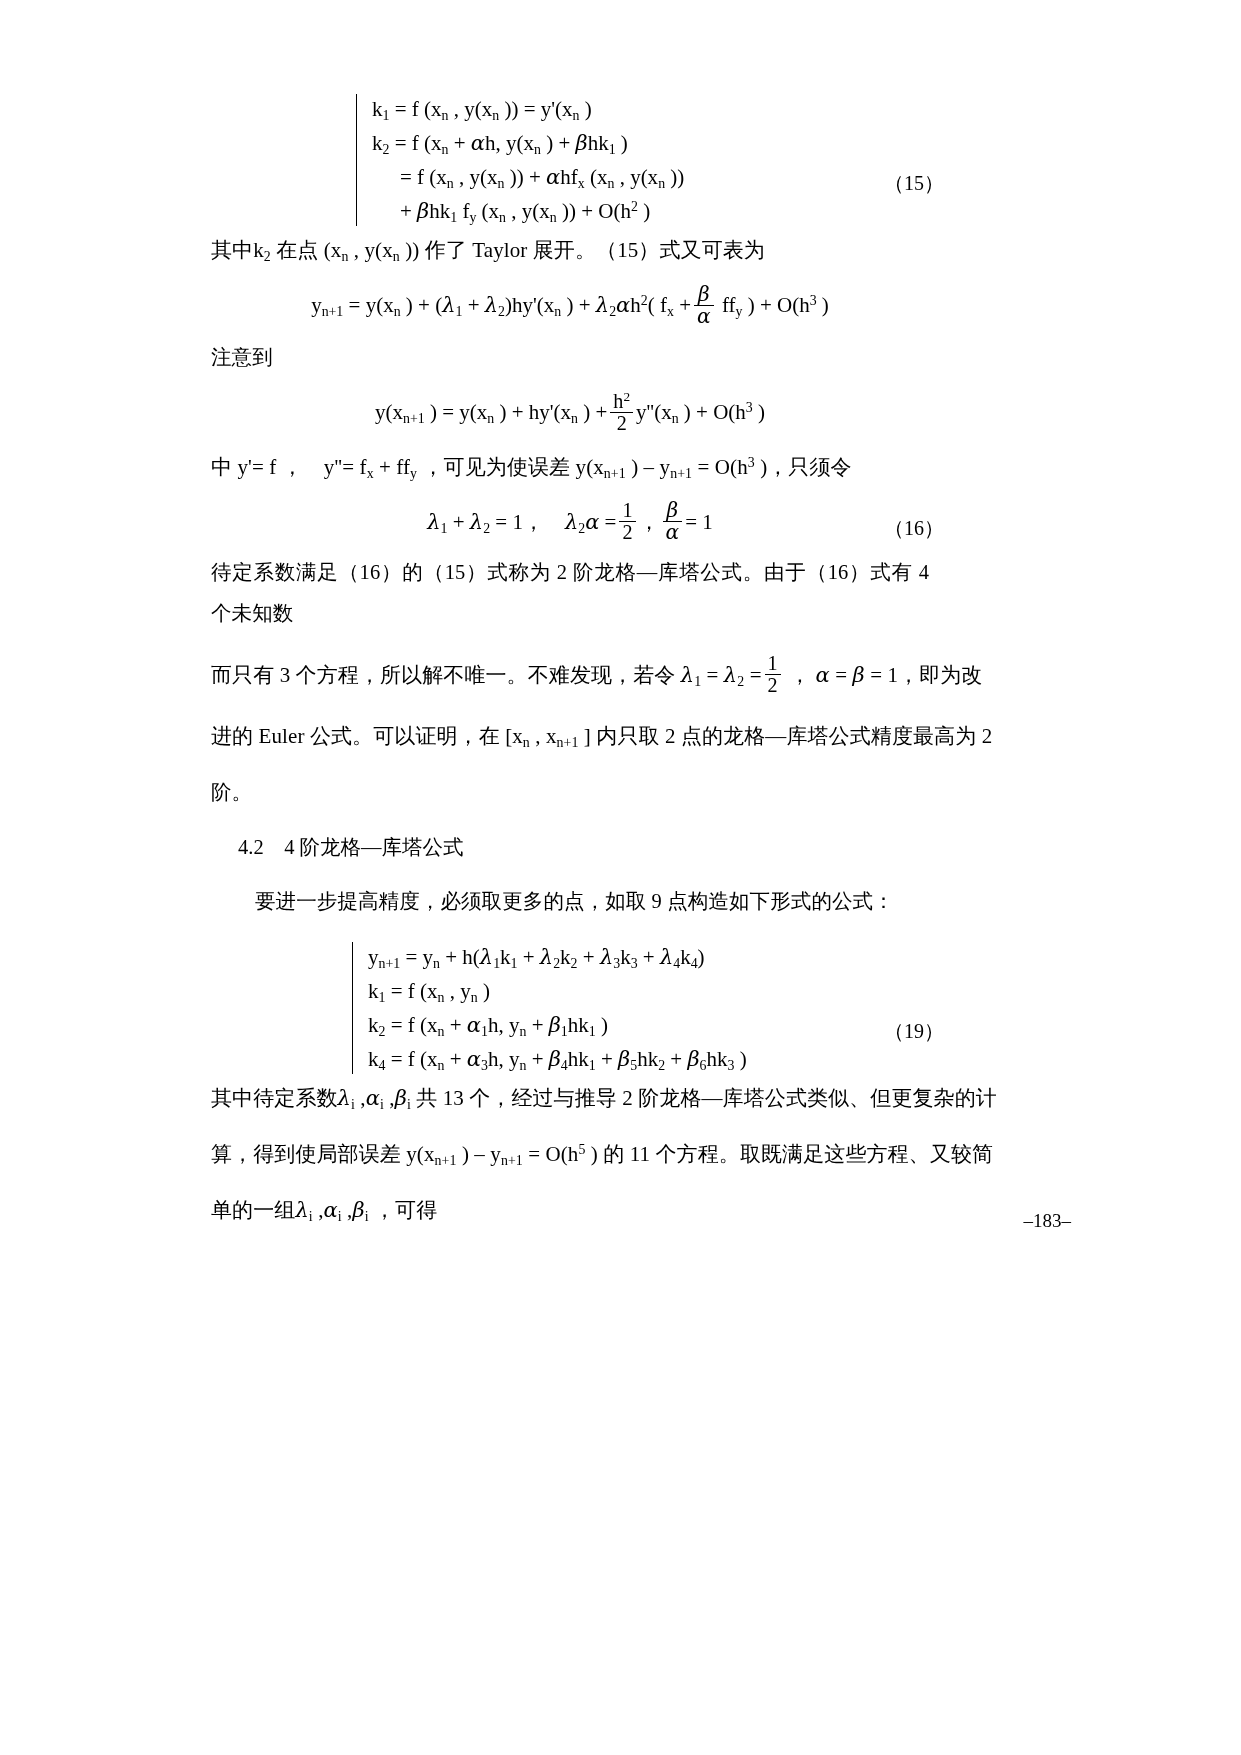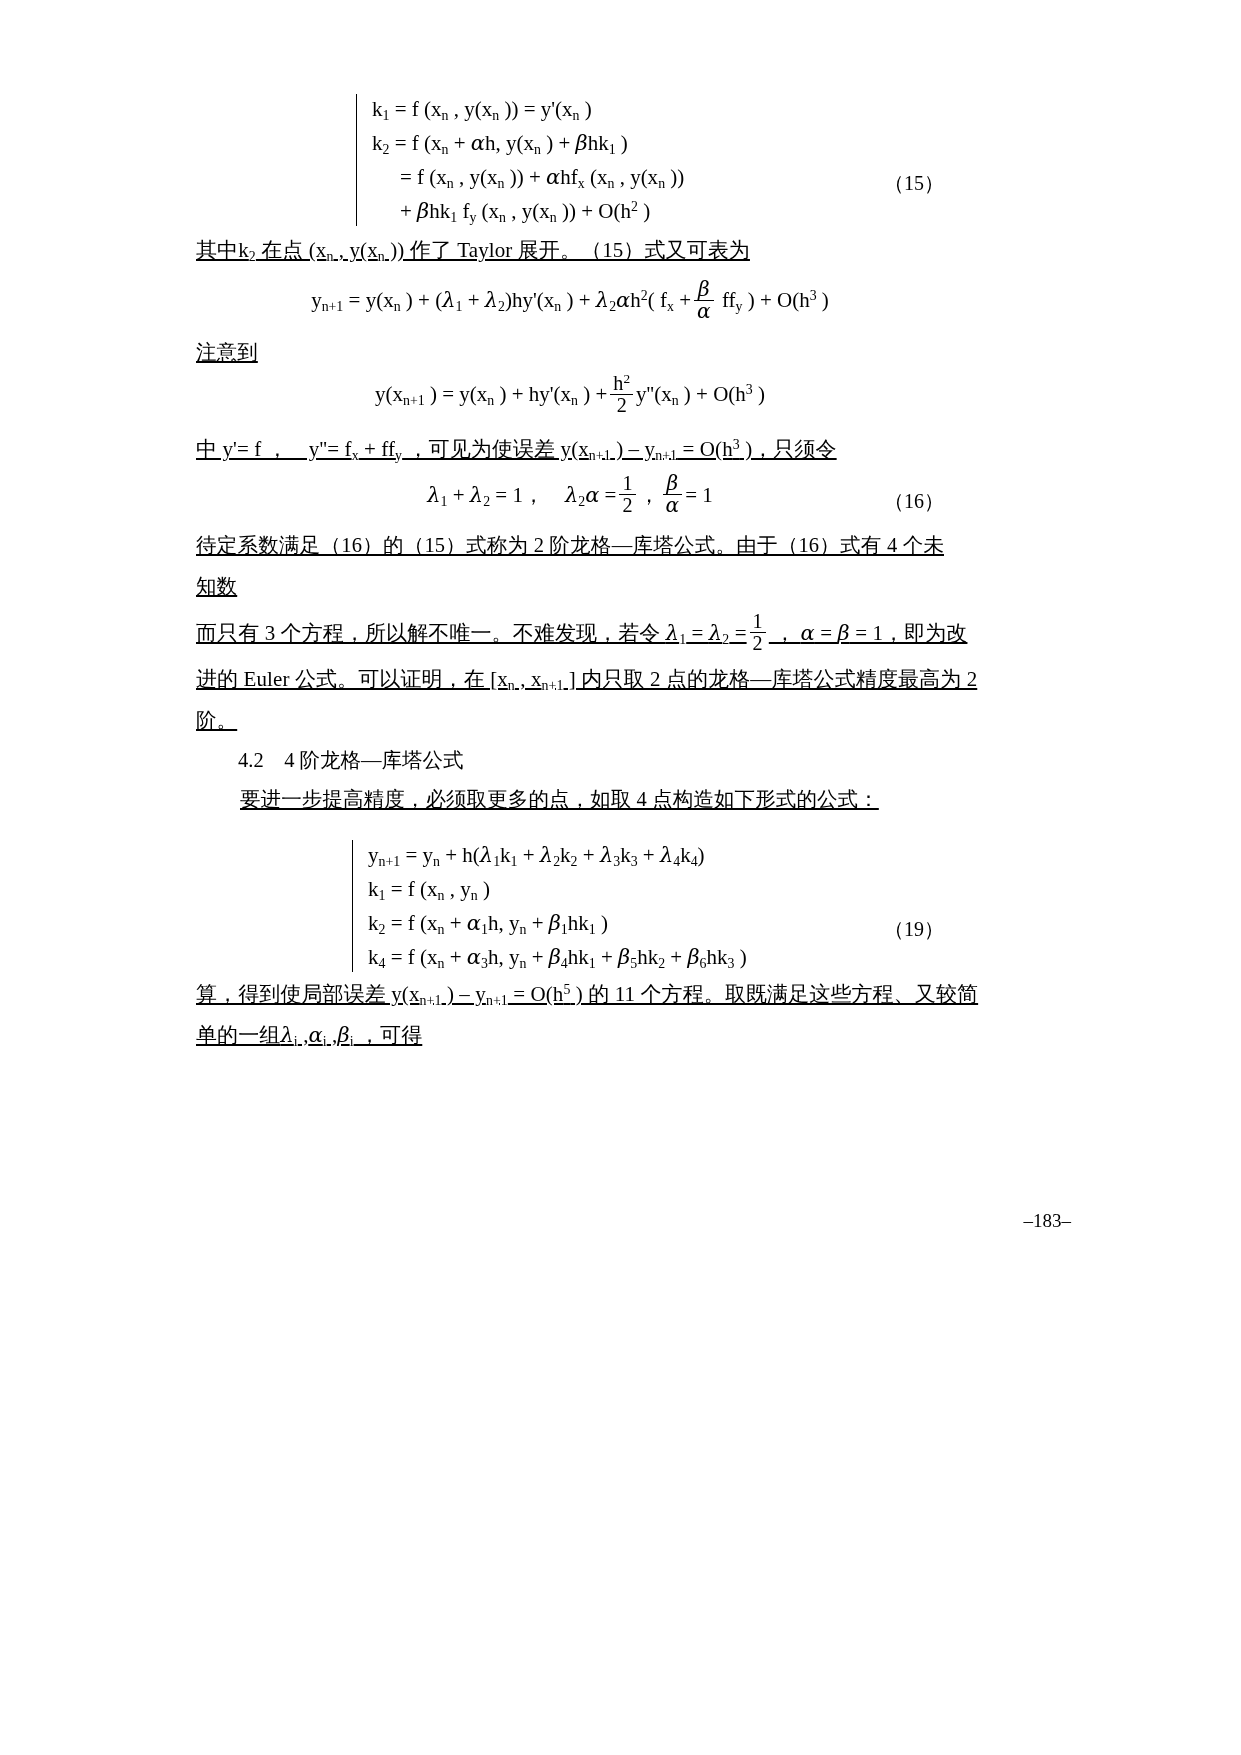--- a/index.html
+++ b/index.html
@@ -27,23 +27,22 @@
     top: 92px;
     width: 748px;
   }
 
   
   .para {
     font-size: 20.5px;
     line-height: 41px;
     text-align: justify;
     text-justify: inter-ideograph;
-    margin: 0;
+    margin: 15px;
     letter-spacing: 0.1px;
-    text-decoration: underline;
   }
   .para.indent { text-indent: 42px; }
 
   
   .math {
     font-family: "Liberation Serif", "DejaVu Serif", serif;
     font-size: 21px;
     white-space: nowrap;
   }
   .gk { font-family: "DejaVu Serif", serif; font-style: italic; }
@@ -193,21 +192,21 @@
     </p>
 
     <p class="para">
       <span class="math">进的 Euler 公式。可以证明，在 [x<sub>n</sub> , x<sub>n+1</sub> ] 内只取 2 点的龙格—库塔公式精度最高为 2</span>
     </p>
 
     <p class="para">阶。</p>
 
     <p class="sec-head">4.2　4 阶龙格—库塔公式</p>
 
-    <p class="para indent" style="text-indent:44px;">要进一步提高精度，必须取更多的点，如取 4 点构造如下形式的公式：</p>
+    <p class="para indent" style="text-indent:44px;">要进一步提高精度，必须取更多的点，如取 9 点构造如下形式的公式：</p>
 
     <div class="eq-block" style="margin-top:18px;">
       <div class="system" style="margin-left:148px;">
         <div class="brace"></div>
         <div class="sys-rows">
           <div class="sys-row math">
             y<sub>n+1</sub> = y<sub>n</sub> + h(<span class="gk">λ</span><sub>1</sub>k<sub>1</sub> + <span class="gk">λ</span><sub>2</sub>k<sub>2</sub> + <span class="gk">λ</span><sub>3</sub>k<sub>3</sub> + <span class="gk">λ</span><sub>4</sub>k<sub>4</sub>)
           </div>
           <div class="sys-row math">
             k<sub>1</sub> = f (x<sub>n</sub> , y<sub>n</sub> )
@@ -216,20 +215,23 @@
             k<sub>2</sub> = f (x<sub>n</sub> + <span class="gk">α</span><sub>1</sub>h, y<sub>n</sub> + <span class="gk">β</span><sub>1</sub>hk<sub>1</sub> )
           </div>
           <div class="sys-row math">
             k<sub>4</sub> = f (x<sub>n</sub> + <span class="gk">α</span><sub>3</sub>h, y<sub>n</sub> + <span class="gk">β</span><sub>4</sub>hk<sub>1</sub> + <span class="gk">β</span><sub>5</sub>hk<sub>2</sub> + <span class="gk">β</span><sub>6</sub>hk<sub>3</sub> )
           </div>
         </div>
       </div>
       <div class="eq-num" style="top:78px;">（19）</div>
     </div>
 
+    <p class="para" style="margin-top:2px;">
+      <span class="math">其中待定系数<span class="gk">λ</span><sub>i</sub> ,<span class="gk">α</span><sub>i</sub> ,<span class="gk">β</span><sub>i</sub> 共 13 个，经过与推导 2 阶龙格—库塔公式类似、但更复杂的计</span>
+    </p>
 
     <p class="para">
       <span class="math">算，得到使局部误差 y(x<sub>n+1</sub> ) – y<sub>n+1</sub> = O(h<sup>5</sup> ) 的 11 个方程。取既满足这些方程、又较简</span>
     </p>
 
     <p class="para">
       <span class="math">单的一组<span class="gk">λ</span><sub>i</sub> ,<span class="gk">α</span><sub>i</sub> ,<span class="gk">β</span><sub>i</sub> ，可得</span>
     </p>
 
   </div>

